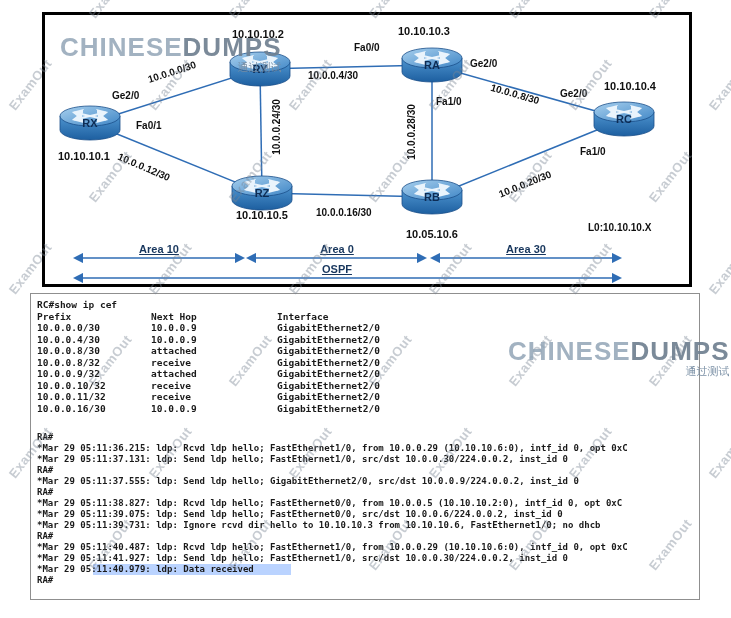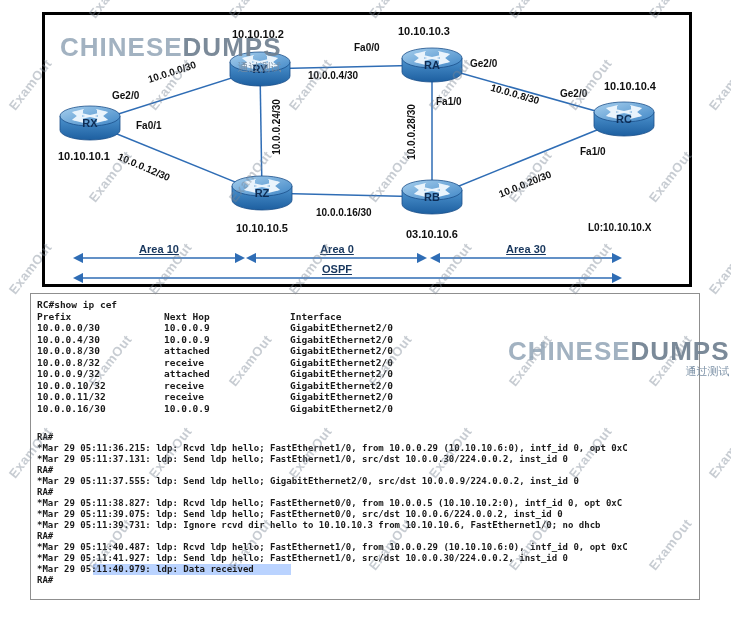--- a/index.html
+++ b/index.html
@@ -52,21 +52,21 @@
 
   
   .console-box {
     position:absolute; left:30px; top:293px; width:670px; height:307px;
     border:1px solid #8f8f8f; background:#fff; z-index:2;
     padding:5px 6px;
     font-family:"DejaVu Sans Mono", monospace; font-weight:bold; color:#1a1a1a;
   }
   .cmd { font-size:9.5px; line-height:11.5px; white-space:nowrap; }
   .cef-row { display:flex; font-size:9.5px; line-height:11.5px; white-space:nowrap; }
-  .cef-row .c1 { width:127px; }
+  .cef-row .c1 { width:114px; }
   .cef-row .c2 { width:126px; }
   .cef-row .c3 { flex:1; }
   .log-section { margin-top:18px; }
   .log-line { position:relative; font-size:9px; line-height:11px; white-space:nowrap; }
   .log-line .hl {
     position:absolute; left:56px; top:0; width:198px; height:11px;
     background:rgba(58,128,255,0.35); z-index:0;
   }
   .log-line span { position:relative; z-index:1; }
 
@@ -167,22 +167,22 @@
       <svg viewBox="0 0 64 42">
           <use href="#routerSym"></use>
         </svg>
       <span class="rname">RB</span>
     </div>
 
     <div class="iplabel" style="left:13px;top:135px">10.10.10.1</div>
     <div class="iplabel" style="left:187px;top:13px">10.10.10.2</div>
     <div class="iplabel" style="left:353px;top:10px">10.10.10.3</div>
     <div class="iplabel" style="left:559px;top:65px">10.10.10.4</div>
-    <div class="iplabel" style="left:191px;top:207px">10.10.10.5</div>
-    <div class="iplabel" style="left:361px;top:213px">03.10.10.6</div>
+    <div class="iplabel" style="left:191px;top:194px">10.10.10.5</div>
+    <div class="iplabel" style="left:361px;top:213px">10.05.10.6</div>
 
     <div class="lbl" style="left:67px;top:75px">Ge2/0</div>
     <div class="lbl" style="left:91px;top:105px">Fa0/1</div>
     <div class="lbl" style="left:127px;top:57px;transform:translate(-50%,-50%) rotate(-18deg)">10.0.0.0/30</div>
     <div class="lbl" style="left:99px;top:152px;transform:translate(-50%,-50%) rotate(23deg)">10.0.0.12/30</div>
     <div class="lbl" style="left:231px;top:112px;transform:translate(-50%,-50%) rotate(-90deg)">10.0.0.24/30</div>
     <div class="lbl" style="left:309px;top:27px">Fa0/0</div>
     <div class="lbl" style="left:263px;top:55px">10.0.0.4/30</div>
     <div class="lbl" style="left:366px;top:117px;transform:translate(-50%,-50%) rotate(-90deg)">10.0.0.28/30</div>
     <div class="lbl" style="left:391px;top:81px">Fa1/0</div>

